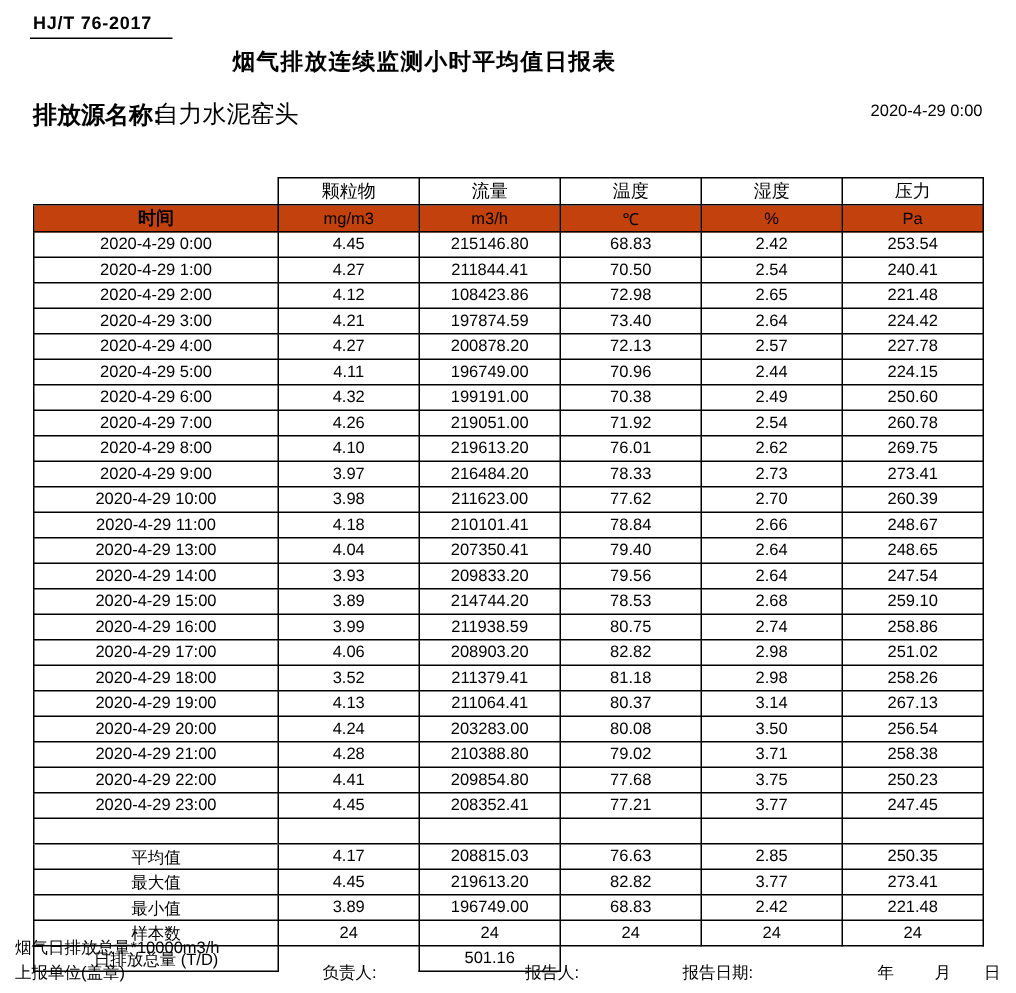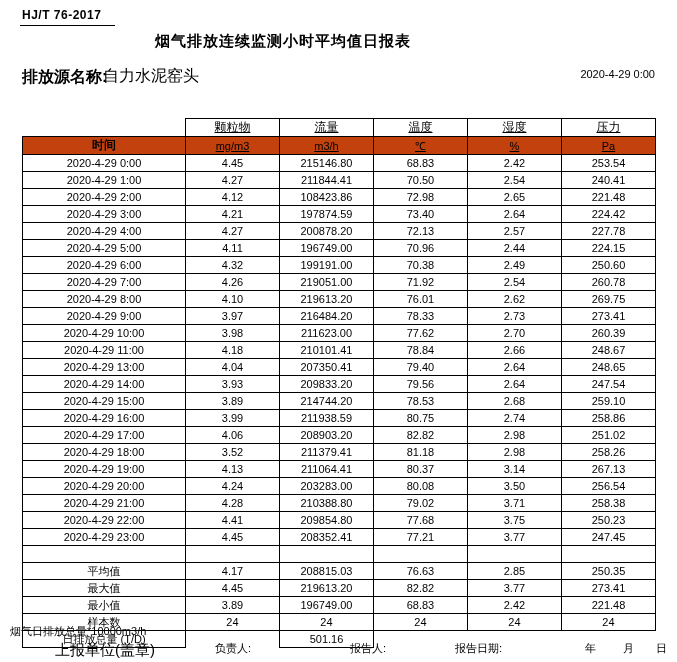--- a/index.html
+++ b/index.html
@@ -79,21 +79,21 @@
   }
   table.main td, table.main th {
     border: 1px solid #000000;
     text-align: center;
     vertical-align: middle;
     padding: 0;
     height: 16px;
     font-weight: normal;
   }
   .col-time { width: 136px; }
-  .col-d { width: 78px; text-decoration: underline; }
+  .col-d { width: 78px; }
   .hdr-param {
     height: 26px;
     font-size: 12px;
     font-weight: bold;
   }
   .hdr-blank {
     border-left: none !important;
     border-top: none !important;
     border-bottom: 1px solid #000 !important;
   }
@@ -138,22 +138,21 @@
   .footnote {
     position: absolute;
     left: 10px;
     top: 624px;
     font-size: 11px;
   }
   .footnote2 {
     position: absolute;
     left: 10px;
     top: 641px;
-    font-size: 15px;
-    margin-left: 45px;
+    font-size: 11px;
   }
   .sig-resp {
     position: absolute;
     left: 215px;
     top: 641px;
     font-size: 11px;
   }
   .sig-reporter {
     position: absolute;
     left: 350px;

